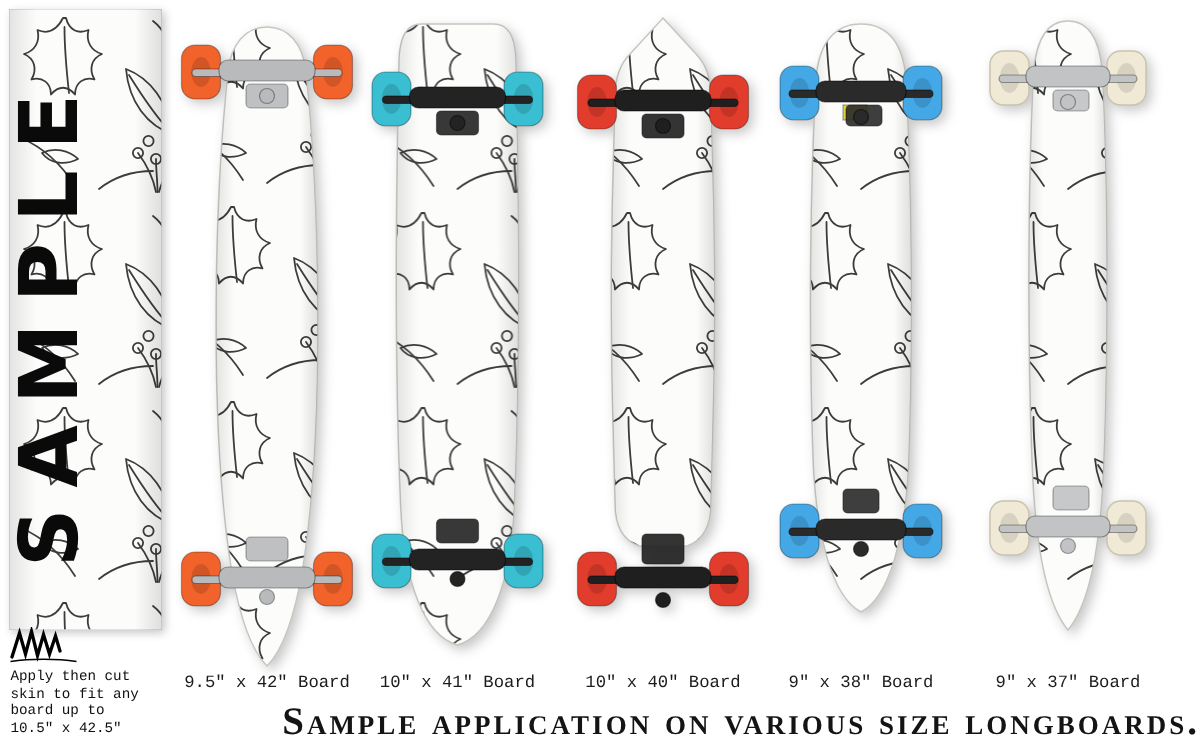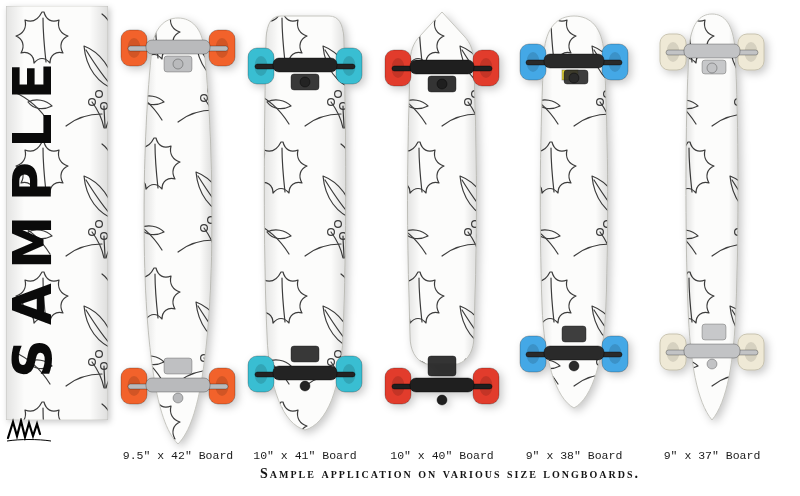--- a/index.html
+++ b/index.html
@@ -13,23 +13,23 @@
              color:#0a0a0a;text-align:center;font-family:"DejaVu Sans",sans-serif;}
   .brand{position:absolute;left:6px;top:418px;width:46px;height:26px;}
   .note{position:absolute;left:7px;top:445px;width:114px;
         font-family:"Liberation Mono","DejaVu Sans Mono",monospace;
         font-size:9.5px;line-height:11.5px;color:#101010;}
   .board{position:absolute;}
   .board svg{display:block;filter:drop-shadow(3px 3px 4px rgba(0,0,0,.22));}
   .board-label{position:absolute;top:449px;width:150px;text-align:center;
                font-family:"Liberation Mono","DejaVu Sans Mono",monospace;
                font-size:11.5px;color:#1c1c1c;white-space:nowrap;}
-  .caption{position:absolute;left:100px;top:466px;width:700px;text-align:center;
+  .caption{position:absolute;left:100px;top:466px;width:700px;text-align:right;
            font-family:"Liberation Serif",serif;font-variant:small-caps;
-           font-weight:600;font-size:14px;letter-spacing:2px;color:#141414;}
+           font-weight:600;font-size:26px;letter-spacing:2px;color:#141414;}
 </style>
 </head>
 <body>
 
 <div class="stage">
 
   <svg width="0" height="0" style="position:absolute" aria-hidden="true">
     <defs>
       <pattern id="leafP" width="130" height="130" patternUnits="userSpaceOnUse">
         <rect width="130" height="130" fill="#fcfcfb"></rect>
@@ -68,20 +68,26 @@
   </div>
   <div class="watermark">SAMPLE</div>
 
   <div class="brand">
     <svg viewBox="0 0 46 26" width="46" height="26">
       <path d="M2,20 L7,4 L11,18 L15,3 L19,19 L23,5 L27,18 L31,6 L34,16" stroke="#000" stroke-width="2.2" fill="none" stroke-linecap="round"></path>
       <path d="M1,23 C14,21 32,21 45,23" stroke="#000" stroke-width="1" fill="none"></path>
     </svg>
   </div>
 
+  <div class="note">
+    <div>Apply then cut</div>
+    <div>skin to fit any</div>
+    <div>board up to</div>
+    <div>10.5" x 42.5"</div>
+  </div>
 
   <div class="board" style="left:118px;top:2px;width:120px;height:446px">
     <svg width="120" height="446" viewBox="0 0 120 446">
       <defs>
           <path id="d1" d="M60,16 C74,16 84,27 86,46 C91,92 94,150 94,215 C94,290 90,338 84,376 C79,406 72,430 60,442 C48,430 41,406 36,376 C30,338 26,290 26,215 C26,150 29,92 34,46 C36,27 46,16 60,16 Z"></path>
         </defs>
       <use href="#d1" fill="url(#leafP)" stroke="#c6c6c0" stroke-width="1"></use>
       <use href="#d1" fill="url(#deckShade)"></use>
       <rect x="3" y="28" width="26" height="36" rx="9" stroke="rgba(0,0,0,.3)" stroke-width=".8" fill="#f2622b"></rect>
       <rect x="91" y="28" width="26" height="36" rx="9" stroke="rgba(0,0,0,.3)" stroke-width=".8" fill="#f2622b"></rect>

